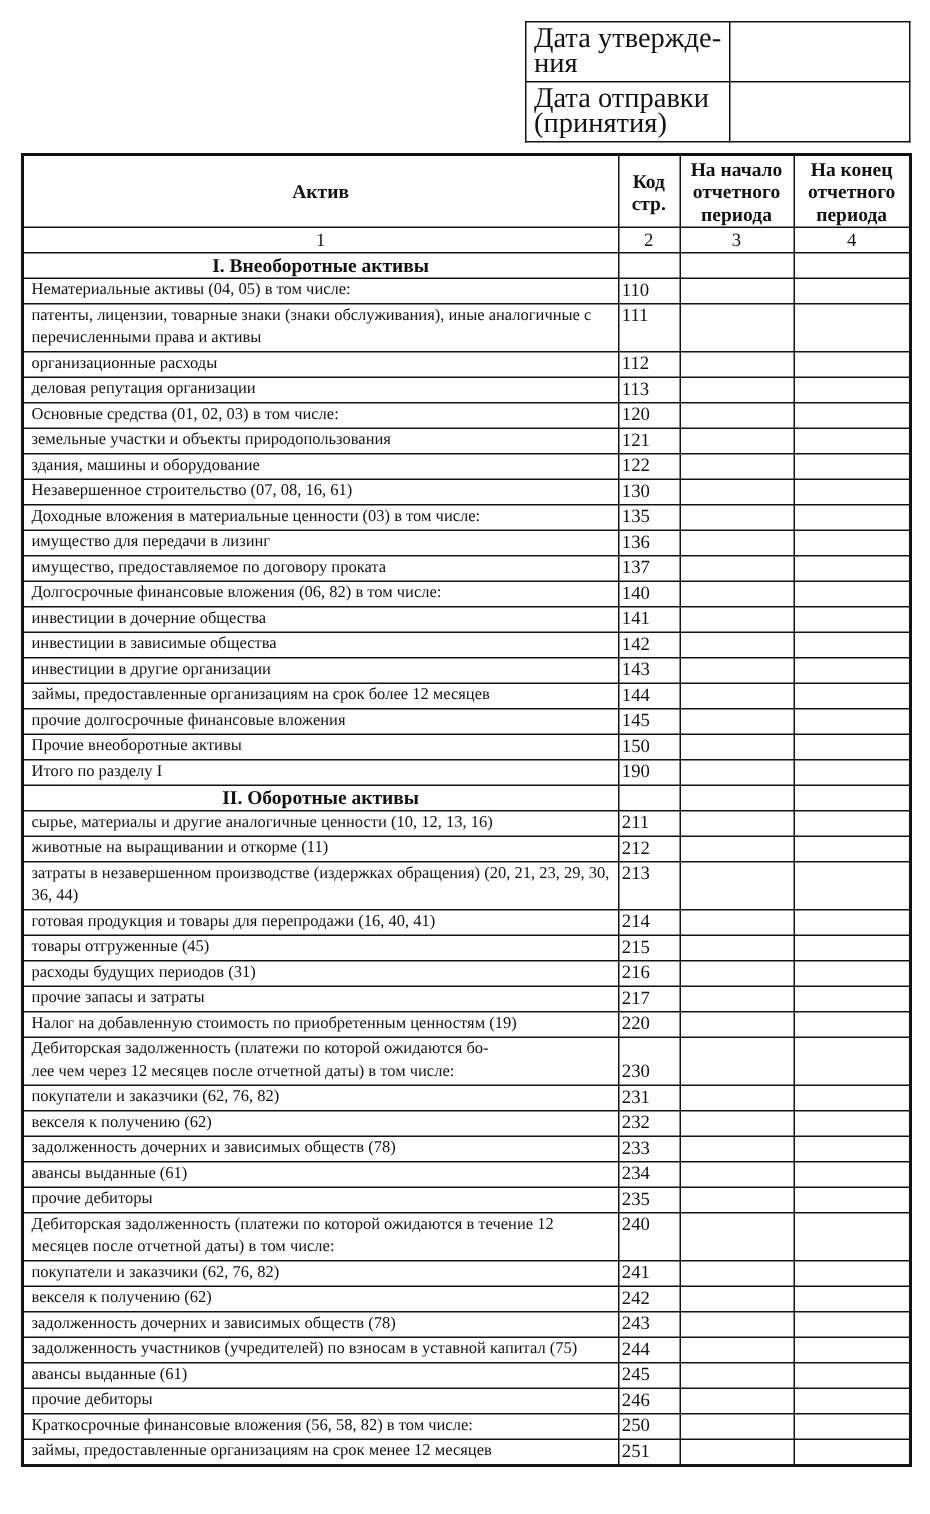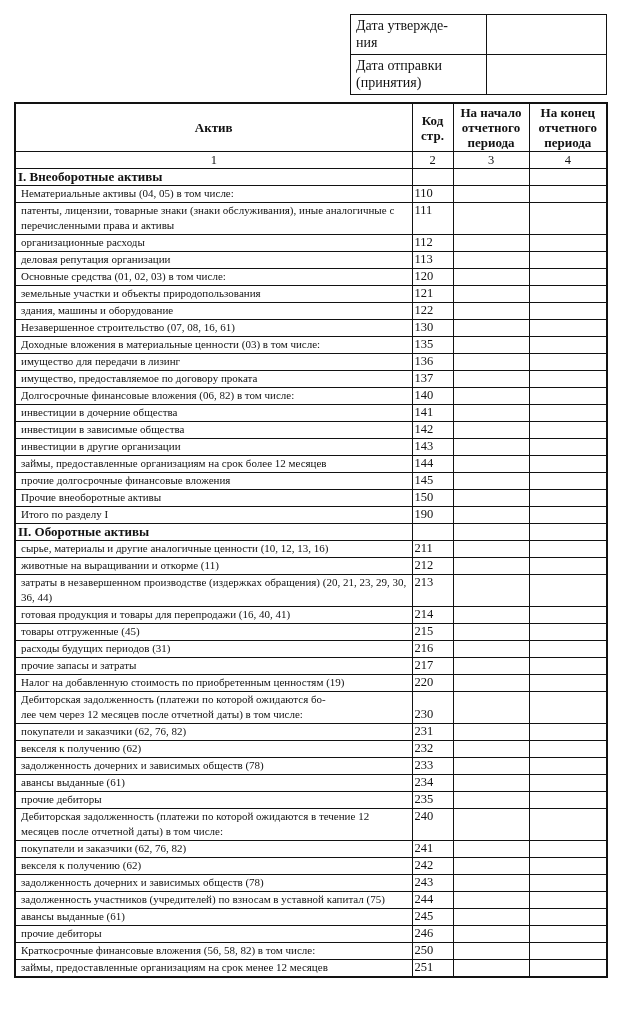--- a/index.html
+++ b/index.html
@@ -18,21 +18,21 @@
   table.approval {
     border-collapse: collapse;
     margin: 14px 13px 0 auto;
   }
   table.approval td {
     border: 1px solid #121212;
   }
   table.approval td.a-label {
     width: 128px;
     padding: 2px 2px 3px 5px;
-    font-size: 14px;
+    font-size: 19px;
     line-height: 17px;
     white-space: pre-line;
     vertical-align: top;
   }
   table.approval td.a-value {
     width: 117px;
   }
   
   table.balance {
     border-collapse: collapse;
@@ -65,20 +65,21 @@
     font-size: 11px;
     line-height: 15px;
     padding: 0 2px 1px 5px;
     white-space: pre-line;
     vertical-align: top;
   }
   td.section-label {
     font-size: 13px;
     font-weight: bold;
     line-height: 15px;
+    text-align: center;
     padding: 0 2px 1px 2px;
   }
   td.code-cell {
     font-size: 12.5px;
     line-height: 15px;
     text-align: left;
     vertical-align: top;
     padding: 0 2px 1px 2px;
   }
   td.value-cell { padding: 0; }

